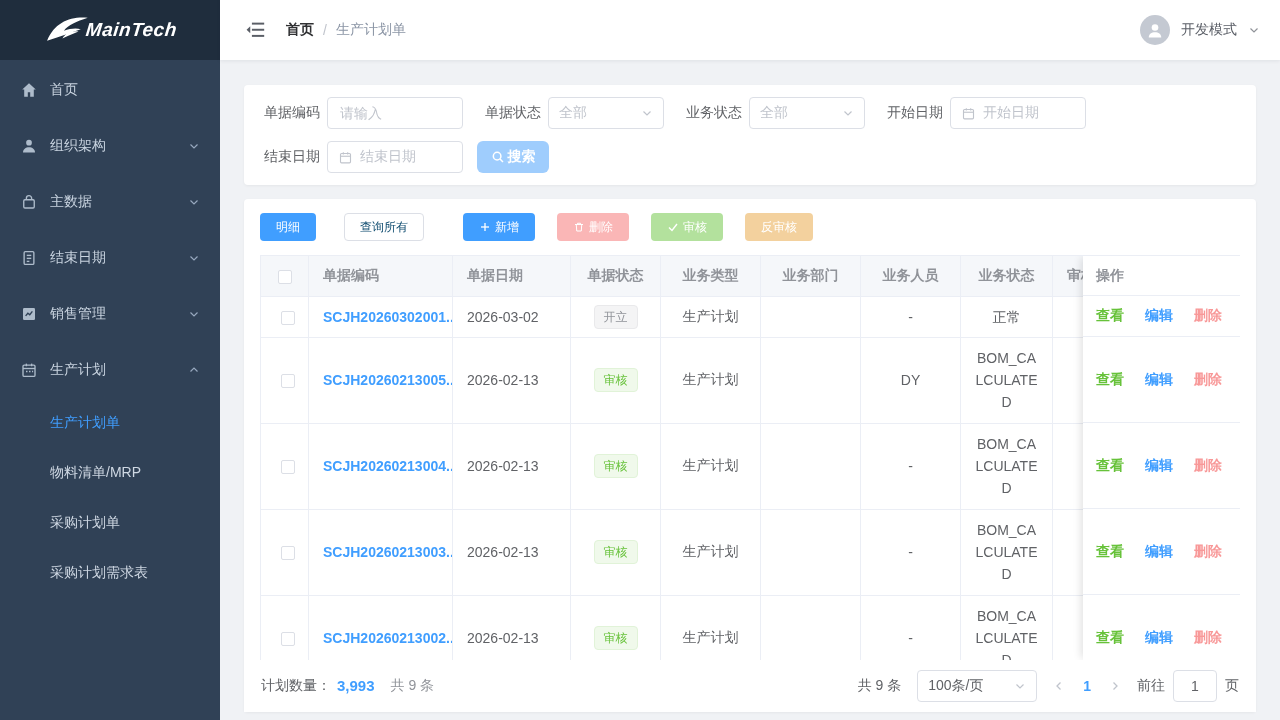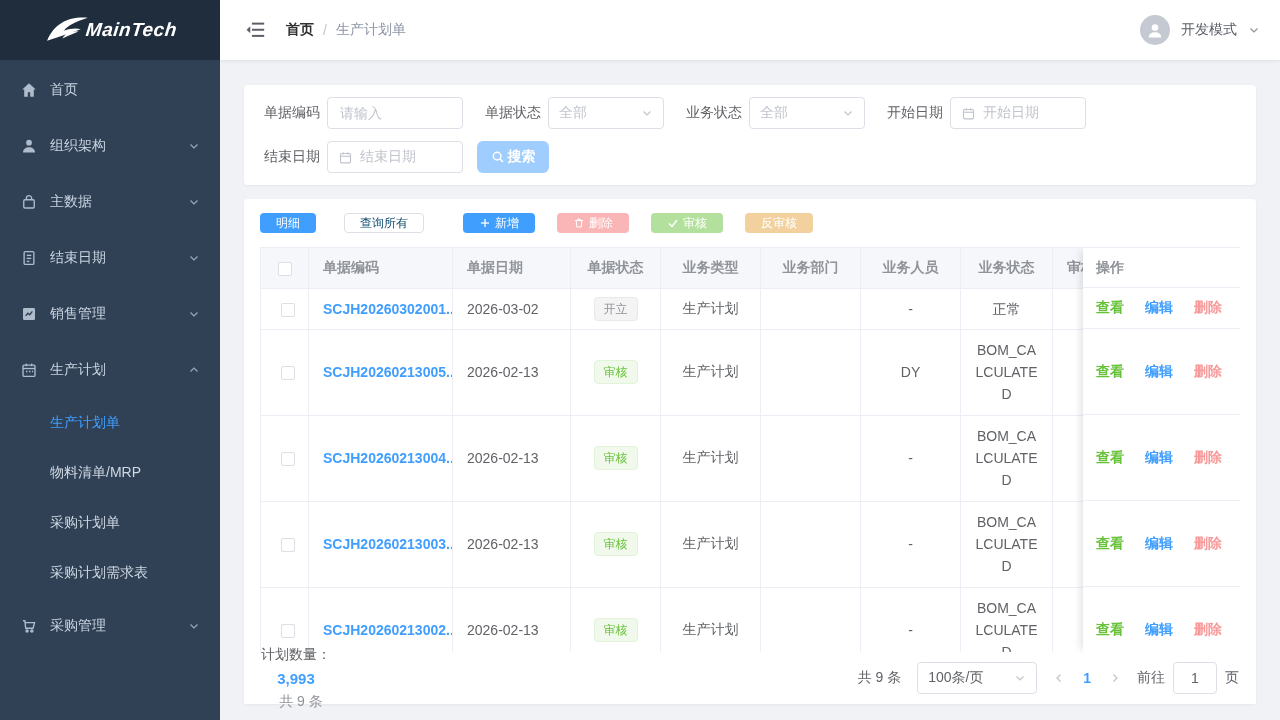--- a/index.html
+++ b/index.html
@@ -49,21 +49,21 @@
   .select { width:116px; padding:0 10px; justify-content:space-between; color:#c0c4cc; cursor:pointer; }
   .select .sel-chevron { width:12px; height:12px; color:#c0c4cc; }
   .date-input { width:136px; padding:0 10px; gap:7px; color:#c0c4cc; cursor:pointer; }
   .date-input svg { width:15px; height:15px; flex-shrink:0; }
   .btn-search { height:32px; width:72px; margin-left:0; border:none; border-radius:6px; background:#9fcdfd; color:#fff; font-size:14px; font-weight:bold; display:flex; align-items:center; justify-content:center; gap:3px; cursor:pointer; font-family:inherit; }
   .btn-search svg { width:14px; height:14px; }
 
   
   .table-card { padding:14px 16px 0; position:relative; }
   .toolbar { display:flex; align-items:center; gap:22px; }
-  .btn { height:20px; padding:0 15px; border-radius:4px; font-size:12px; border:1px solid transparent; display:inline-flex; align-items:center; justify-content:center; gap:4px; cursor:pointer; font-family:Liberation Sans, sans-serif; white-space:nowrap; }
+  .btn { height:28px; padding:0 15px; border-radius:4px; font-size:12px; border:1px solid transparent; display:inline-flex; align-items:center; justify-content:center; gap:4px; cursor:pointer; font-family:Liberation Sans, sans-serif; white-space:nowrap; }
   .btn svg { width:12px; height:12px; }
   .btn-primary { background:#409eff; color:#fff; }
   .btn-plain { background:#fff; border-color:#dcdfe6; color:#0c4a6e; margin-left:6px; margin-right:17px; }
   .btn-danger-dis { background:#fab6b6; color:#fff; cursor:not-allowed; }
   .btn-success-dis { background:#b3e19d; color:#fff; cursor:not-allowed; }
   .btn-warning-dis { background:#f3d19e; color:#fff; cursor:not-allowed; }
 
   .table-wrap { position:relative; margin-top:14px; height:405px; overflow:hidden; border-top:1px solid #ebeef5; }
   table { border-collapse:collapse; table-layout:fixed; width:979px; }
   th, td { border-bottom:1px solid #ebeef5; border-right:1px solid #ebeef5; font-size:14px; overflow:hidden; }
@@ -82,21 +82,21 @@
 
   .fixed-col { position:absolute; top:0; right:0; bottom:0; width:157px; background:#fff; box-shadow:-4px 0 8px -2px rgba(0,0,0,.12); }
   .fc-header { height:40px; display:flex; align-items:center; padding-left:13px; color:#909399; font-weight:bold; border-bottom:1px solid #ebeef5; background:#fff; }
   .fc-row { display:flex; align-items:center; gap:21px; padding-left:13px; border-bottom:1px solid #ebeef5; }
   .fc-row.h-s { height:41px; } .fc-row.h-t { height:86px; }
   .op-link { font-weight:bold; font-size:14px; cursor:pointer; }
   .op-view { color:#67c23a; } .op-edit { color:#409eff; } .op-del { color:#f89898; cursor:not-allowed; }
 
   
   .card-footer { height:52px; display:flex; align-items:center; justify-content:space-between; margin:0 -16px; padding:0 17px; background:#fff; position:relative; z-index:2; }
-  .pf-left { display:flex; align-items:center; gap:6px;flex-direction:column; }
+  .pf-left { display:flex; gap:6px; }
   .pf-count-label { color:#606266; }
   .pf-count-value { color:#409eff; font-weight:bold; font-size:15px; }
   .pf-total-l { color:#909399; margin-left:10px; }
   .pf-right { display:flex; align-items:center; gap:16px; }
   .pf-total { color:#606266; }
   .size-select { width:120px; height:32px; border:1px solid #dcdfe6; border-radius:4px; display:flex; align-items:center; justify-content:space-between; padding:0 10px; color:#606266; cursor:pointer; }
   .size-select svg { width:12px; height:12px; color:#c0c4cc; }
   .pager { display:flex; align-items:center; gap:18px; }
   .pg-arrow { width:12px; height:12px; color:#c0c4cc; cursor:pointer; }
   .pg-num { color:#409eff; font-weight:bold; cursor:pointer; }
@@ -184,31 +184,20 @@
       </div>
       <div class="submenu-item">
         <span>物料清单/MRP</span>
       </div>
       <div class="submenu-item">
         <span>采购计划单</span>
       </div>
       <div class="submenu-item">
         <span>采购计划需求表</span>
       </div>
-    </div>
-    <div class="menu-item">
-      <svg class="mi-icon" viewBox="0 0 24 24" fill="none" stroke="currentColor" stroke-width="1.8">
-          <path d="M4 5h2.4l1.2 10h9.8l2-7.5H7"></path>
-          <circle cx="9.4" cy="18.6" r="1.4" fill="currentColor"></circle>
-          <circle cx="15.8" cy="18.6" r="1.4" fill="currentColor"></circle>
-        </svg>
-      <span class="mi-label">采购管理</span>
-      <svg class="mi-chevron" viewBox="0 0 24 24">
-          <polyline points="5 9 12 16 19 9" fill="none" stroke="currentColor" stroke-width="2.4"></polyline>
-        </svg>
     </div>
   </nav>
 </aside>
 
 <div class="main">
 
   <header class="topbar">
     <svg class="fold-icon" viewBox="0 0 24 22">
       <rect x="7" y="2" width="15" height="2.4" fill="currentColor"></rect>
       <rect x="7" y="9.5" width="15" height="2.4" fill="currentColor"></rect>

